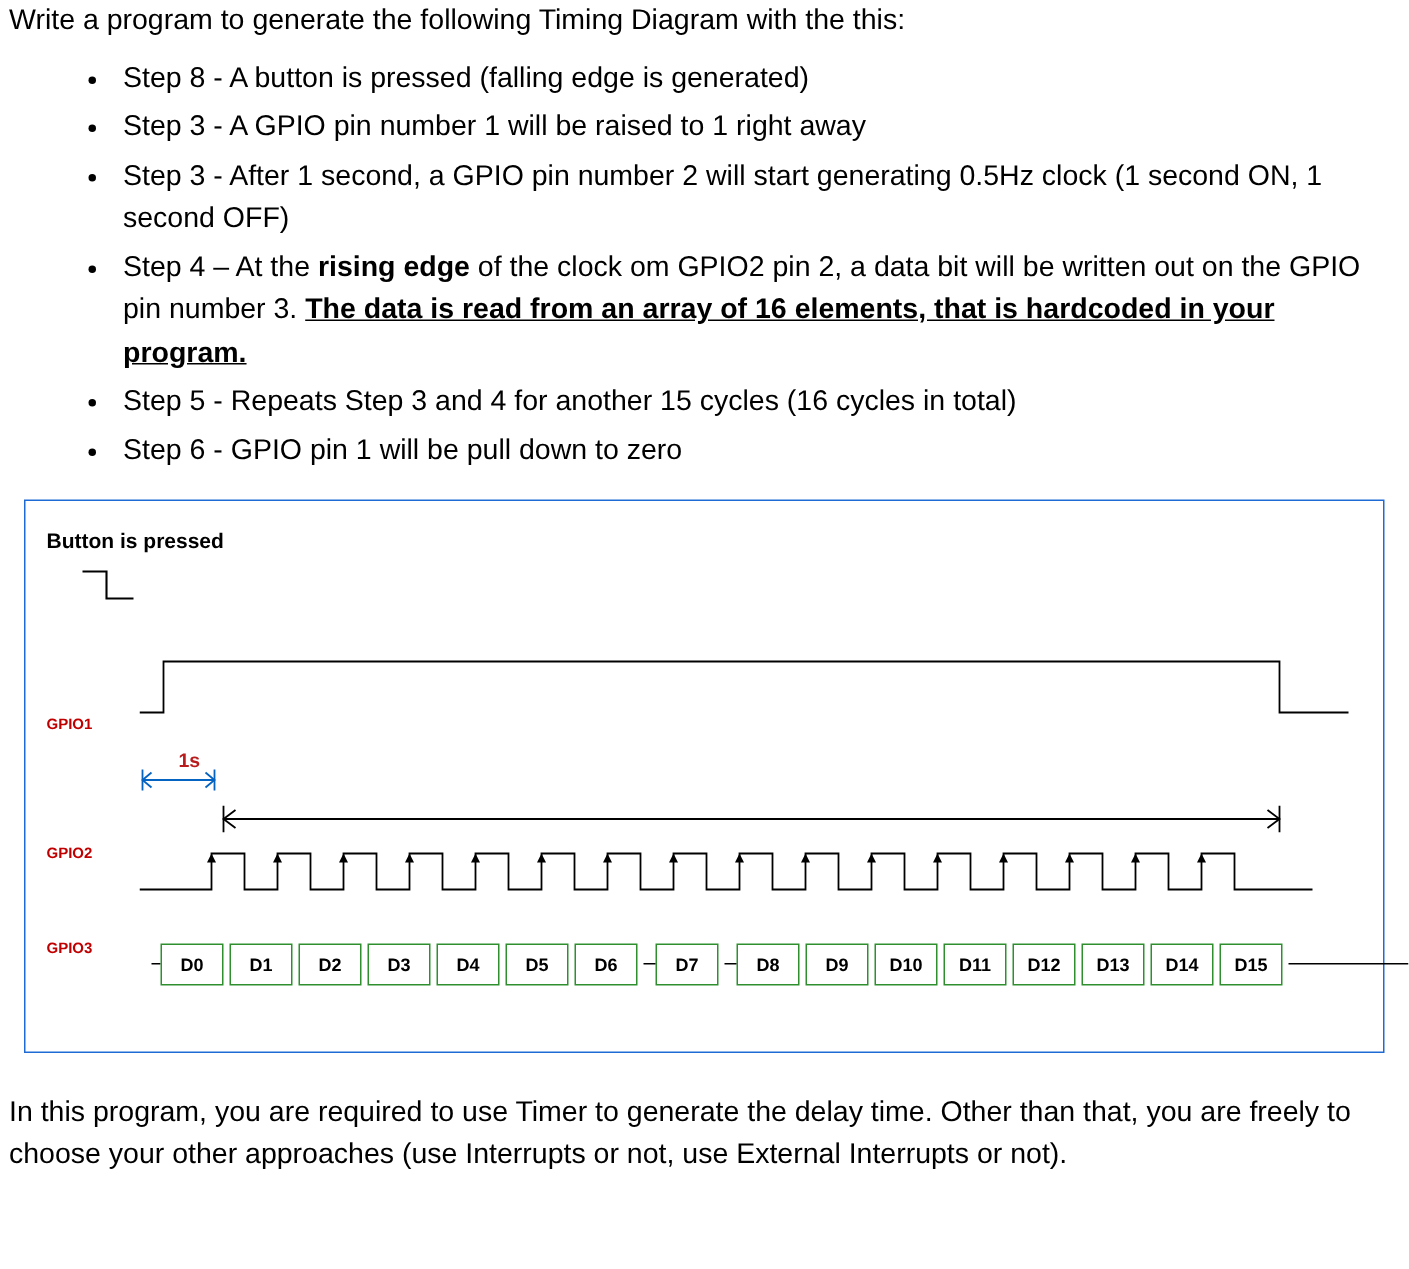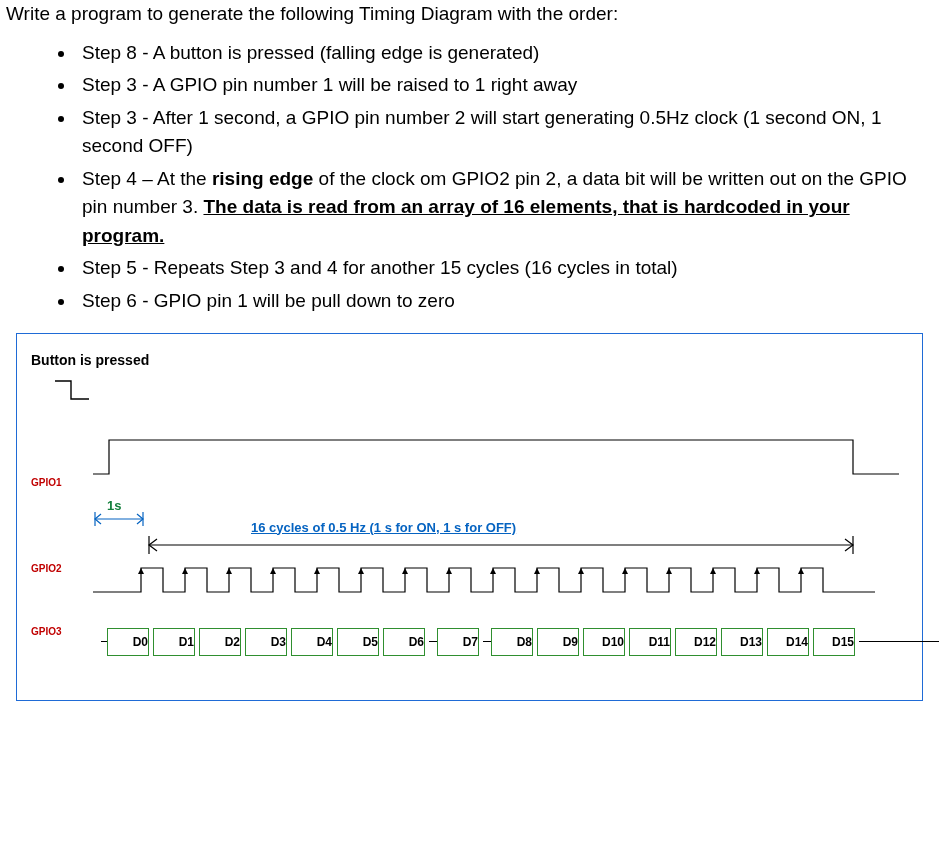--- a/index.html
+++ b/index.html
@@ -82,21 +82,21 @@
     position: absolute;
     left: 70px;
     top: 6px;
     display: flex;
     align-items: center;
   }
   .data-cell {
     border: 1px solid #2f8f2f;
     font-size: 12px;
     font-weight: bold;
-    text-align: right;
+    text-align: center;
     padding: 4px 0;
     width: 42px;
     box-sizing: border-box;
     margin-right: 4px;
   }
   .data-gap {
     width: 8px;
     border-top: 1px solid #000;
     position: relative;
     top: 0;
@@ -108,21 +108,21 @@
     top: 0;
   }
   .post-diag {
     margin: 8px 0 14px 0;
   }
 </style>
 </head>
 <body>
 
 <div class="page">
-  <p class="intro">Write a program to generate the following Timing Diagram with the order:</p>
+  <p class="intro">Write a program to generate the following Timing Diagram with the this:</p>
 
   <ul class="steps">
     <li>Step 8 - A button is pressed (falling edge is generated)</li>
     <li>Step 3 - A GPIO pin number 1 will be raised to 1 right away</li>
     <li>Step 3 - After 1 second, a GPIO pin number 2 will start generating 0.5Hz clock (1 second ON, 1 second OFF)</li>
     <li>
       <span>Step 4 – At the </span><span class="bold">rising edge</span><span> of the clock om GPIO2 pin 2, a data bit will be written out on the GPIO pin number 3. </span><span class="bold under">The data is read from an array of 16 elements, that is hardcoded in your program.</span>
     </li>
     <li>Step 5 - Repeats Step 3 and 4 for another 15 cycles (16 cycles in total)</li>
     <li>Step 6 - GPIO pin 1 will be pull down to zero</li>
@@ -140,30 +140,29 @@
     <div class="signal-row">
       <div class="signal-label">GPIO1</div>
       <svg class="wave" width="820" height="50">
         <polyline points="0,40 16,40 16,6 760,6 760,40 806,40" fill="none" stroke="#000" stroke-width="1.2"></polyline>
       </svg>
     </div>
 
     
     <div class="gpio2-group">
 
-      <div class="annot" style="left:76px; top:-6px; color:#15803d">1s</div>
+      <div class="annot" style="left:88px; top:-6px; color:#b91c1c">1s</div>
       <svg width="60" height="18" style="position:absolute; left:60px; top:8px">
         <line x1="4" y1="9" x2="52" y2="9" stroke="#0563c1" stroke-width="1.2"></line>
         <polyline points="10,4 4,9 10,14" fill="none" stroke="#0563c1" stroke-width="1.2"></polyline>
         <polyline points="46,4 52,9 46,14" fill="none" stroke="#0563c1" stroke-width="1.2"></polyline>
         <line x1="4" y1="2" x2="4" y2="16" stroke="#0563c1" stroke-width="1.2"></line>
         <line x1="52" y1="2" x2="52" y2="16" stroke="#0563c1" stroke-width="1.2"></line>
       </svg>
 
-      <div class="annot clock-label" style="left:220px; top:16px">16 cycles of 0.5 Hz (1 s for ON, 1 s for OFF)</div>
       <svg width="808" height="18" style="position:absolute; left:62px; top:34px">
         <line x1="56" y1="9" x2="760" y2="9" stroke="#000" stroke-width="1.2"></line>
         <polyline points="64,3 56,9 64,15" fill="none" stroke="#000" stroke-width="1.2"></polyline>
         <polyline points="752,3 760,9 752,15" fill="none" stroke="#000" stroke-width="1.2"></polyline>
         <line x1="56" y1="0" x2="56" y2="18" stroke="#000" stroke-width="1.2"></line>
         <line x1="760" y1="0" x2="760" y2="18" stroke="#000" stroke-width="1.2"></line>
       </svg>
 
       <div class="signal-label" style="bottom:26px">GPIO2</div>
       <svg class="wave" width="820" height="40" style="top:56px">
@@ -212,13 +211,14 @@
           <div class="data-cell">D11</div>
           <div class="data-cell">D12</div>
           <div class="data-cell">D13</div>
           <div class="data-cell">D14</div>
           <div class="data-cell">D15</div>
           <div class="tail-line"></div>
         </div>
     </div>
   </div>
 
+  <p class="post-diag">In this program, you are required to use Timer to generate the delay time. Other than that, you are freely to choose your other approaches (use Interrupts or not, use External Interrupts or not).</p>
 </div>
 
 </body></html>

